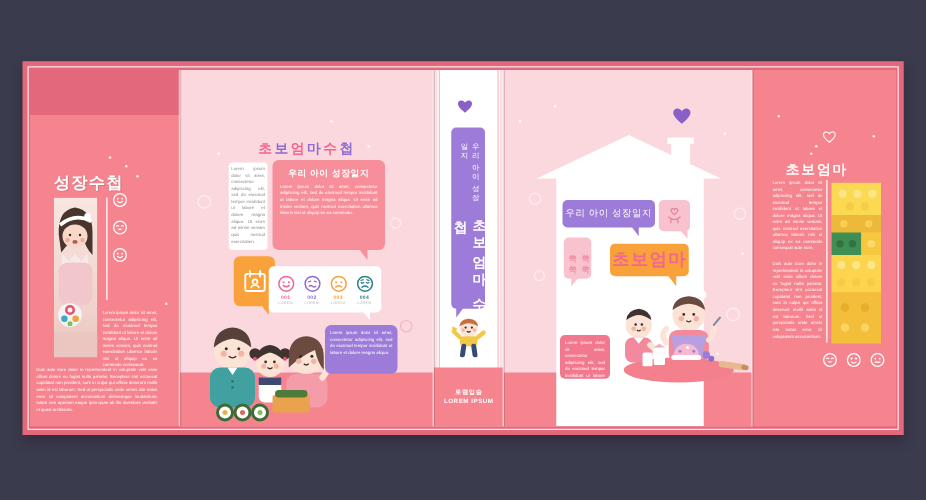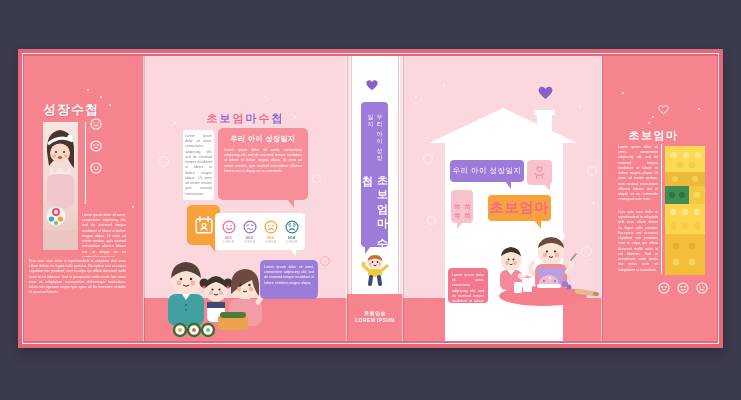--- a/index.html
+++ b/index.html
@@ -9,21 +9,21 @@
   }
   *{margin:0;padding:0;box-sizing:border-box;}
   html,body{width:741px;height:400px;overflow:hidden;}
   body{background:var(--bg);font-family:"Liberation Sans","DejaVu Sans",sans-serif;position:relative;}
   .abs{position:absolute;}
   
   #jacket{position:absolute;left:18px;top:49px;width:705px;height:299px;background:var(--bleed);box-shadow:0 5px 10px rgba(0,0,0,.25);}
   #inner-border{position:absolute;left:4px;top:4px;right:4px;bottom:4px;border:1px solid rgba(255,255,255,.85);pointer-events:none;z-index:40;}
   #panels{position:absolute;left:6px;top:7px;width:693px;height:285px;}
   .panel{position:absolute;top:0;bottom:0;overflow:hidden;}
-  #p-flapL{left:0;width:120px;background:var(--flap);}
+  #p-flapL{left:0;width:120px;background:var(--flap);margin-top:36px;}
   #p-back{left:120px;width:203px;background:var(--cover);}
   #p-spine{left:323px;width:56px;background:#fff;}
   #p-front{left:379px;width:199px;background:var(--cover);}
   #p-flapR{left:578px;width:115px;background:var(--flap);}
   .fold{position:absolute;top:0;bottom:0;width:1px;background:rgba(90,50,60,.20);box-shadow:-1px 0 0 rgba(255,255,255,.55);z-index:30;}
   
   .micro{font-size:7px;line-height:1.5;transform:scale(.5);transform-origin:0 0;width:200%;color:#fff;text-align:justify;}
   .micro.dark{color:#8A8A8A;}
   .vline{position:absolute;width:1px;background:#fff;}
   .dot{position:absolute;width:2px;height:2px;border-radius:50%;background:rgba(255,255,255,.85);}

